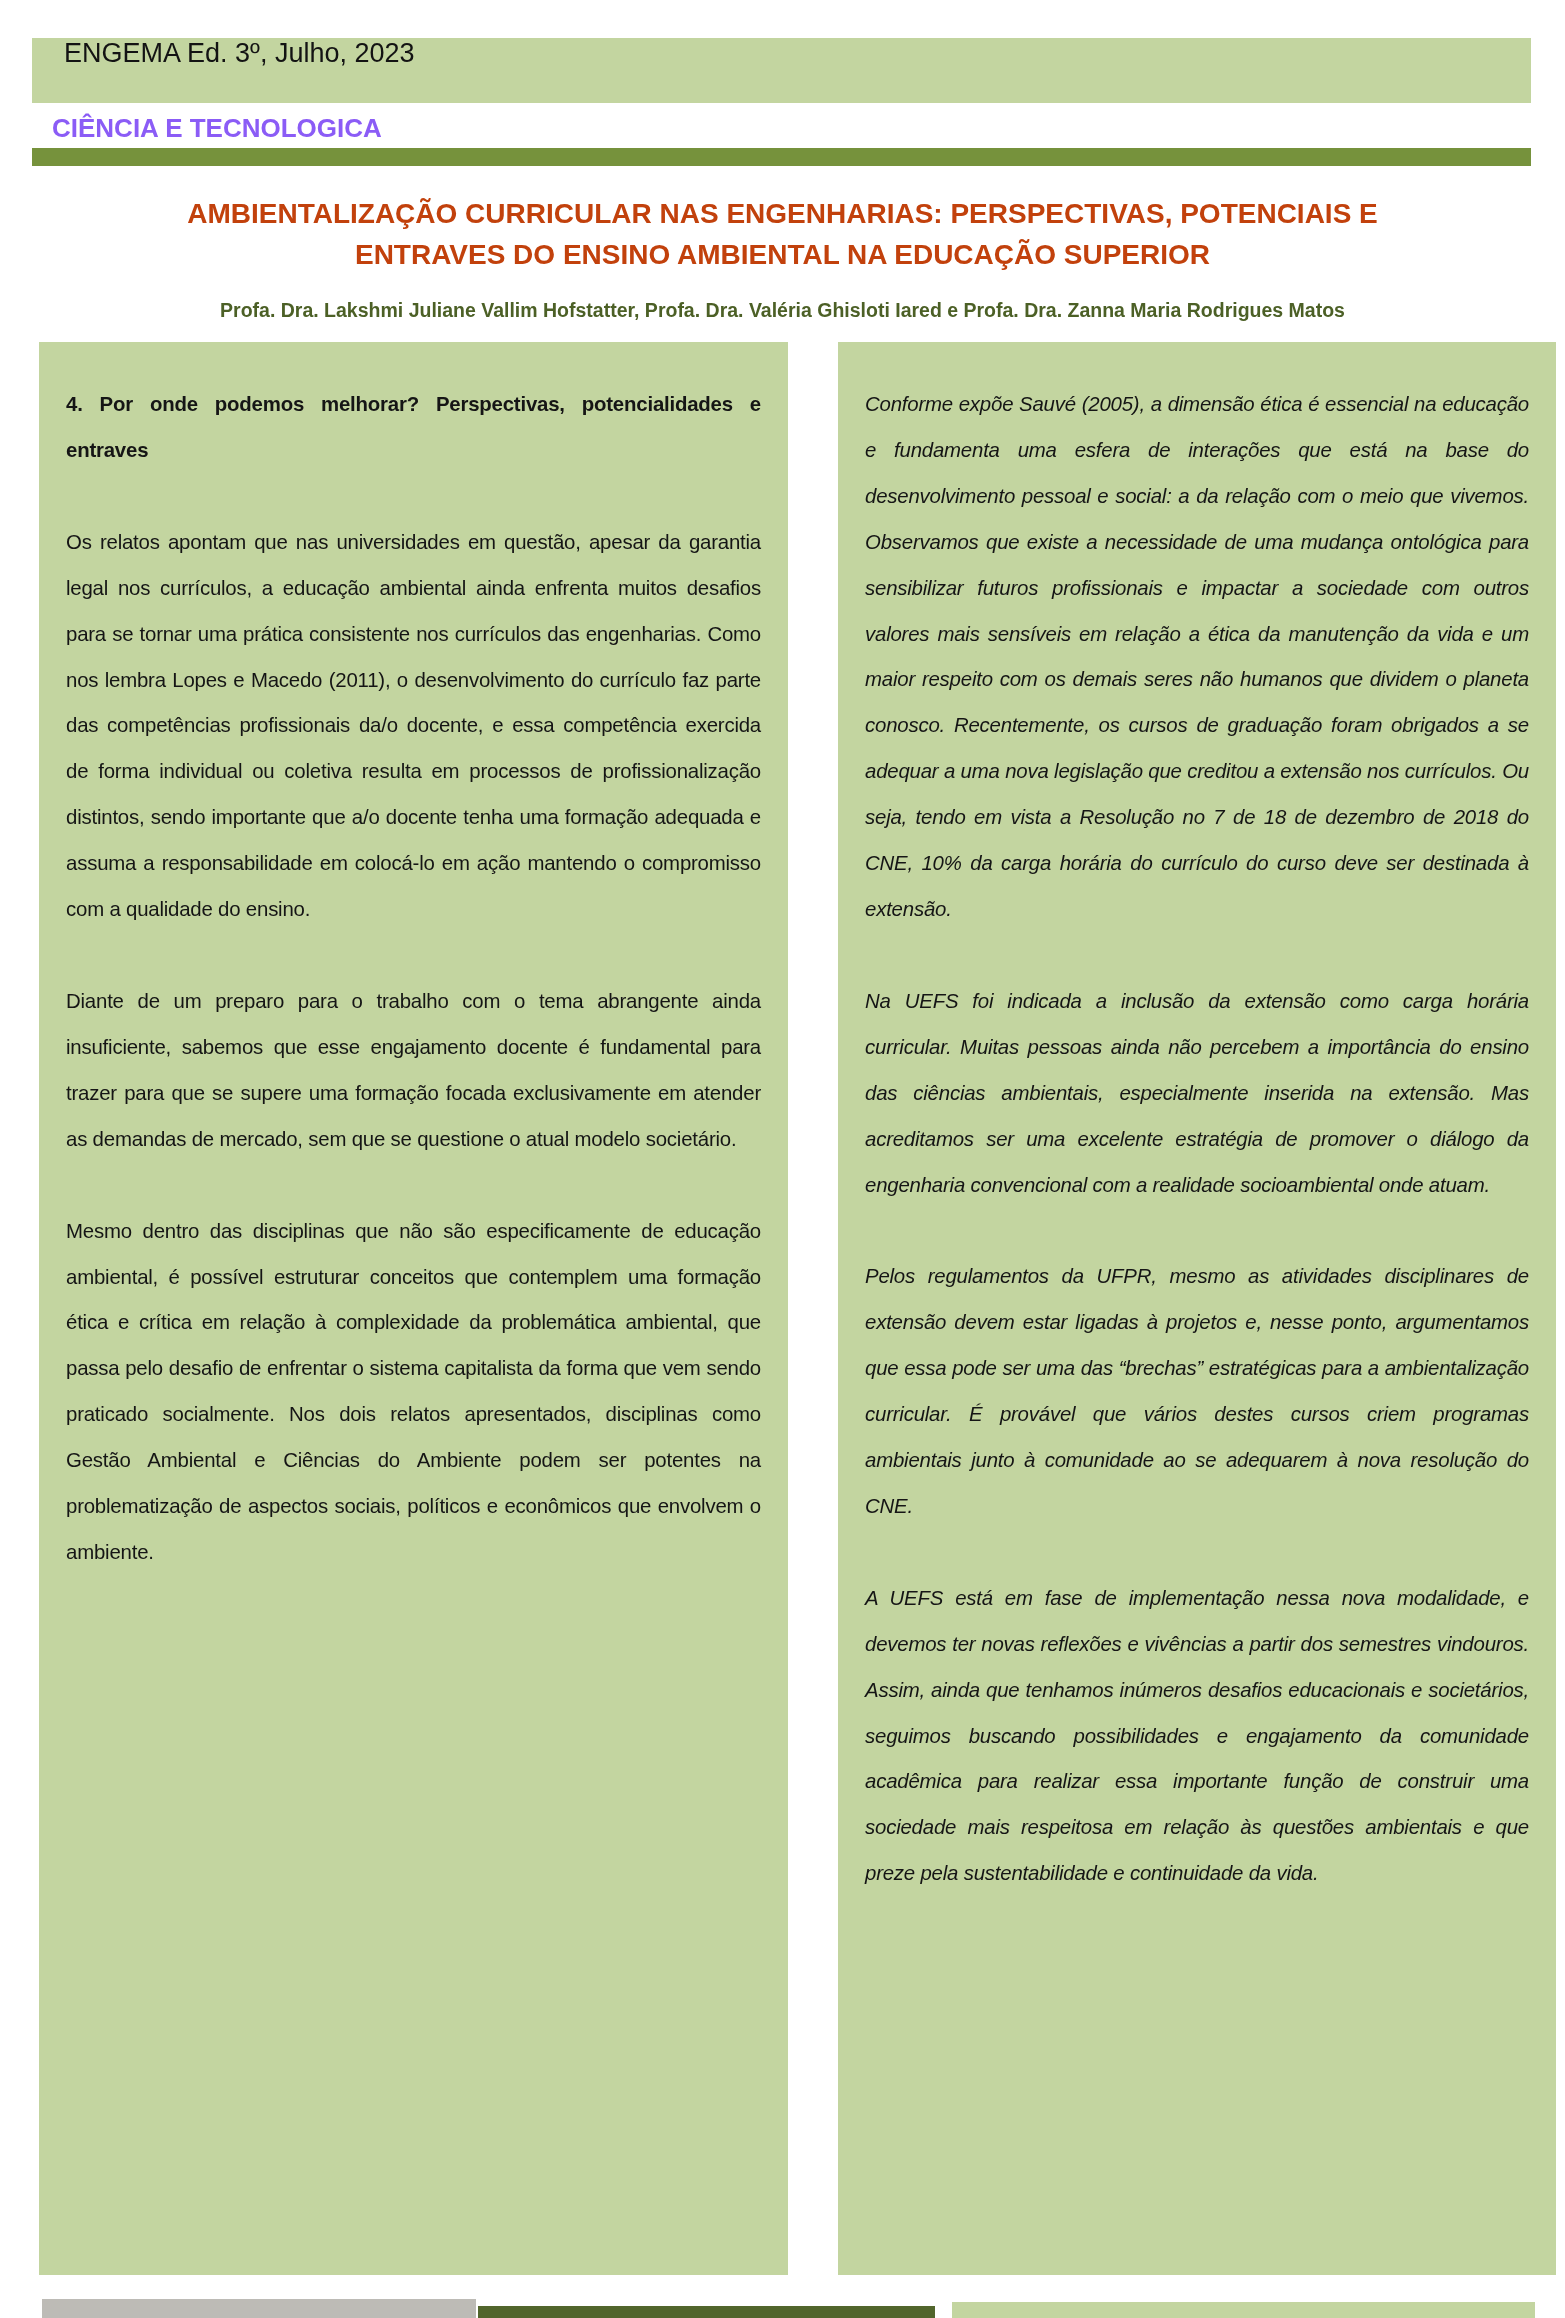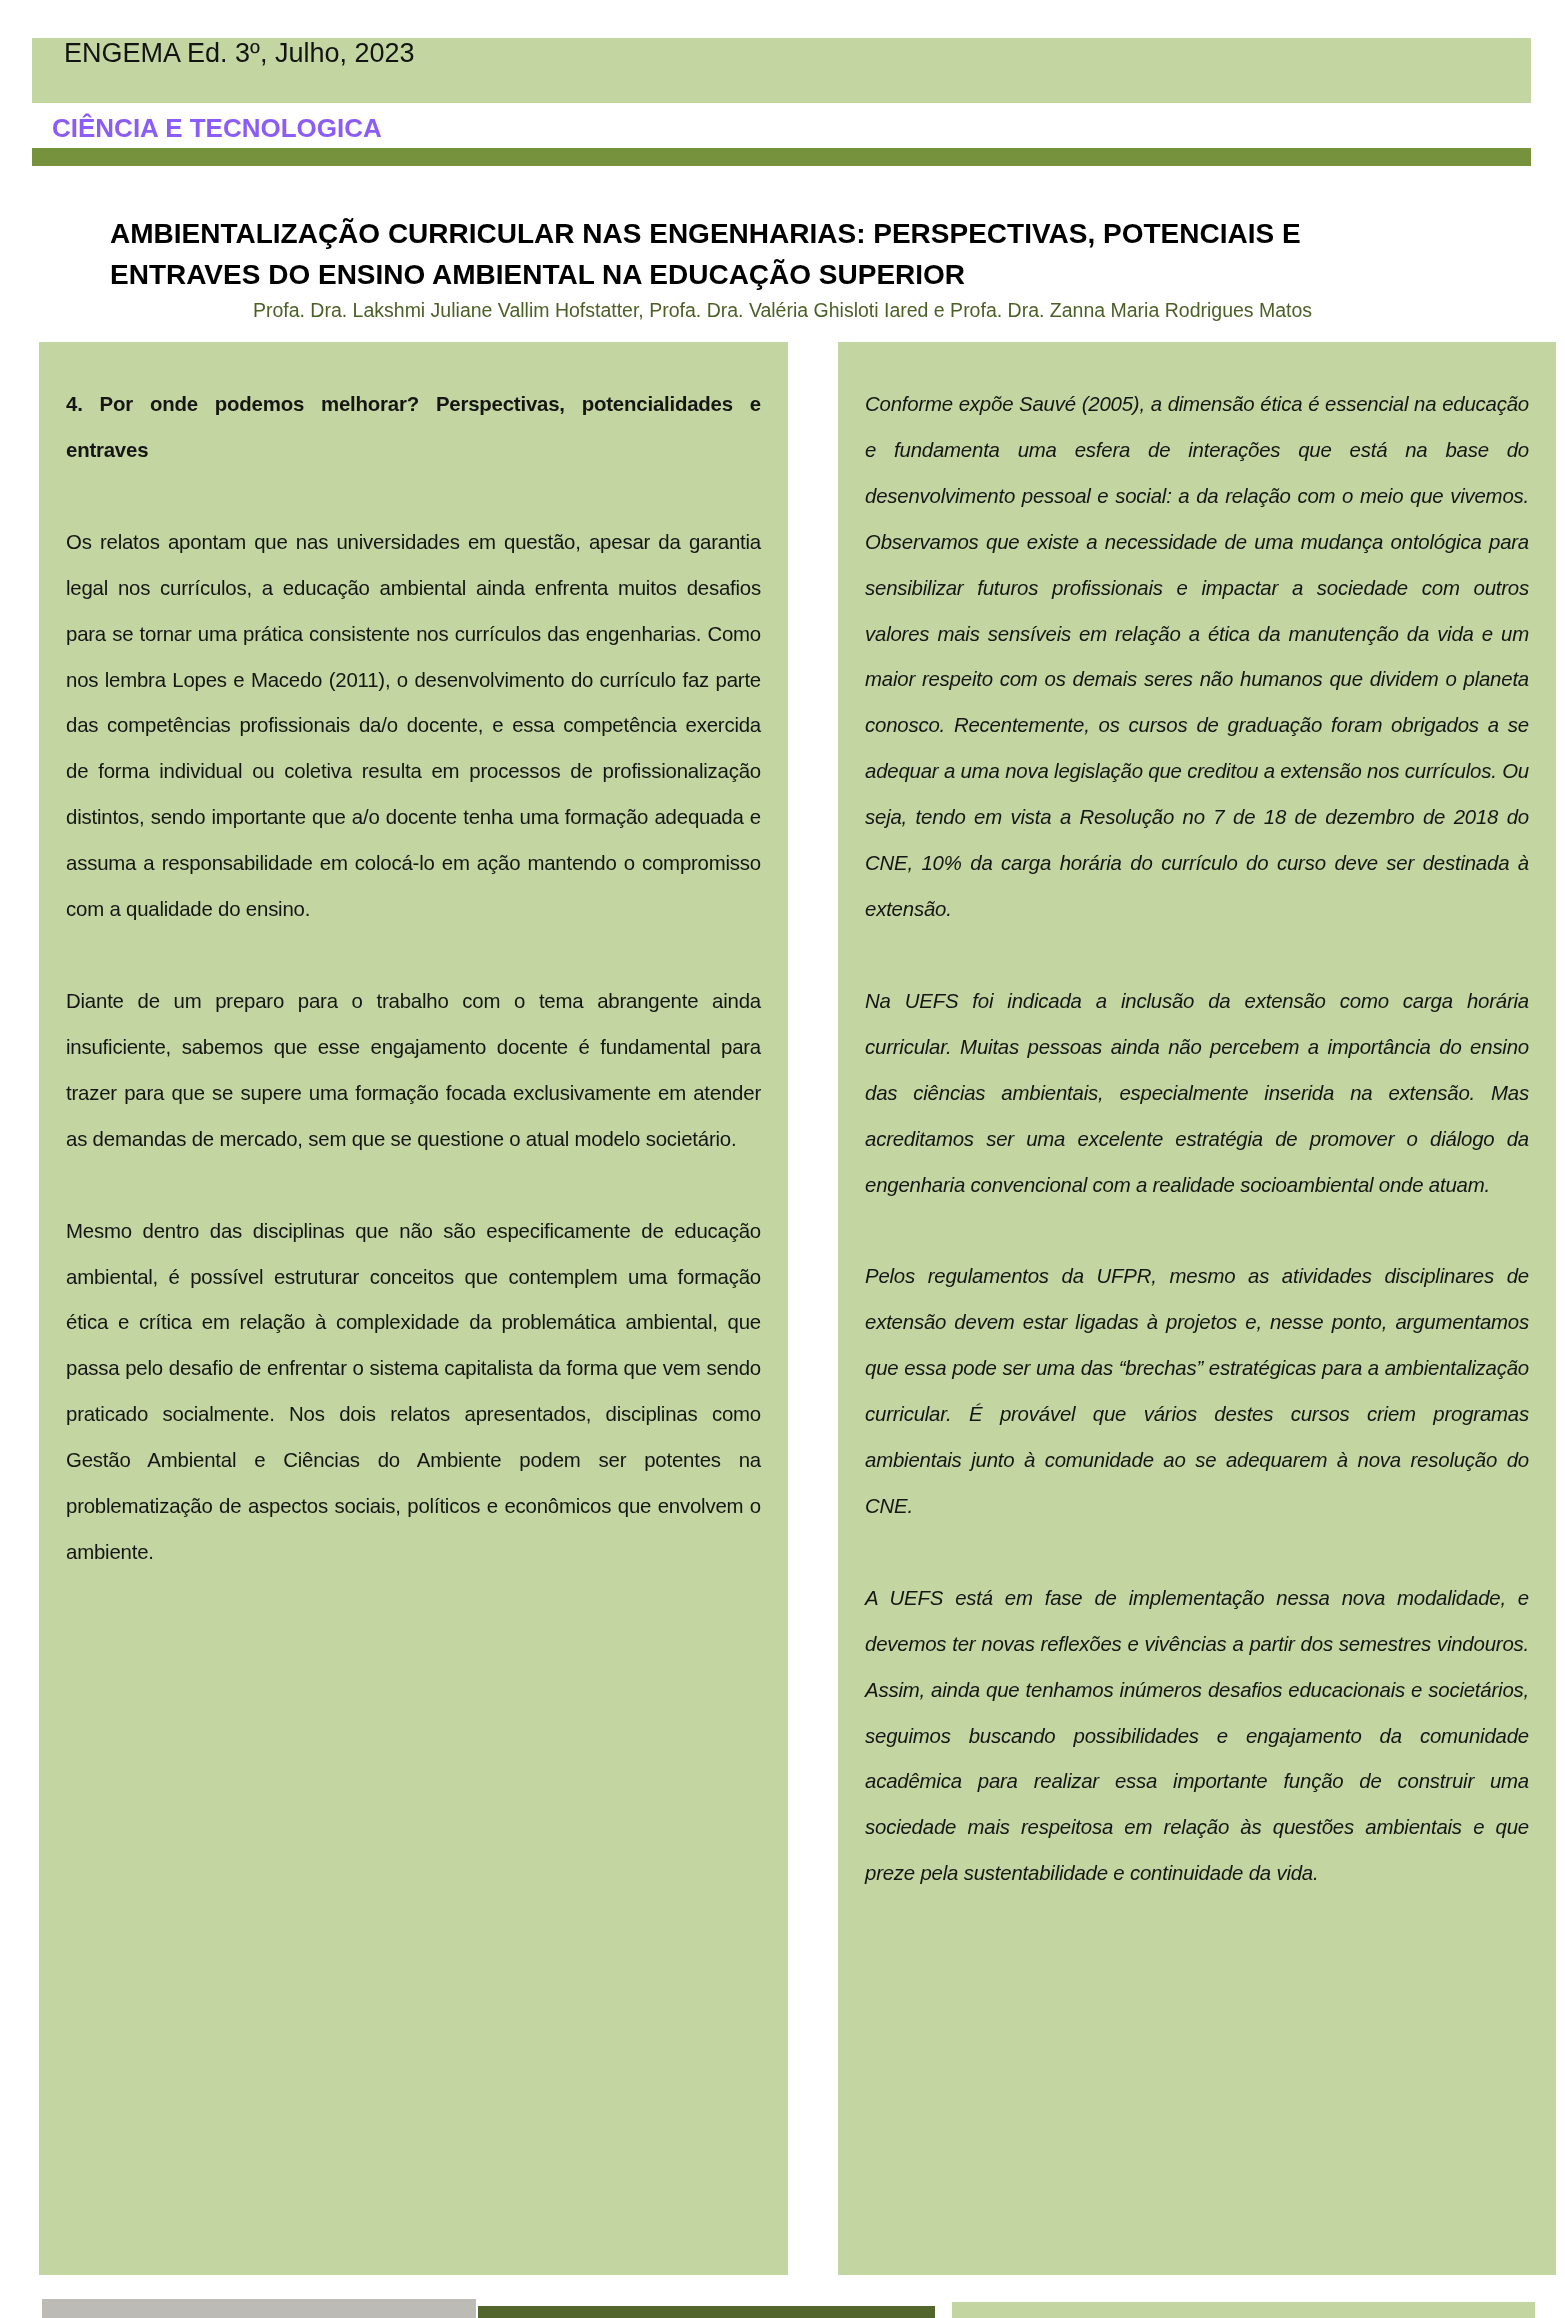--- a/index.html
+++ b/index.html
@@ -7,24 +7,24 @@
         font-family:"Liberation Sans",sans-serif;}
 
   
   .header-band{position:absolute;left:32px;top:38px;width:1499px;height:65px;background:#c3d5a0;
 nbsp               display:flex;align-items:center;justify-content:space-between;
                padding:0 32px;box-sizing:border-box;font-size:27px;color:#131313;}
   .section-title{position:absolute;left:52px;top:113px;font-size:26px;font-weight:bold;color:#8b5cf6;}
   .olive-rule{position:absolute;left:32px;top:148px;width:1499px;height:17.6px;background:#76923c;}
 
   
-  .article-title{position:absolute;left:110px;top:194px;width:1345px;
-                 font-size:28px;font-weight:bold;color:#000000;line-height:1.45;margin-top:20px;}
+  .article-title{position:absolute;left:110px;top:194px;width:1345px;text-align:center;
+                 font-size:28px;font-weight:bold;color:#c2410c;line-height:1.45;}
   .authors{position:absolute;left:0;top:299px;width:1565px;text-align:center;
-           font-size:19.5px;font-weight:normal;color:#4c6026;}
+           font-size:19.5px;font-weight:bold;color:#4c6026;}
 
   
   .col{position:absolute;top:342px;height:1933px;background:#c3d5a0;box-sizing:border-box;
        padding:40px 27px;overflow:hidden;}
   .col-left{left:39px;width:749px;}
   .col-right{left:838px;width:718px;font-style:italic;}
   .col p{margin:0 0 46px 0;font-size:20.4px;line-height:2.25;text-align:justify;
          color:#151515;letter-spacing:-0.2px;}
   .col-heading{font-weight:bold;}
 

